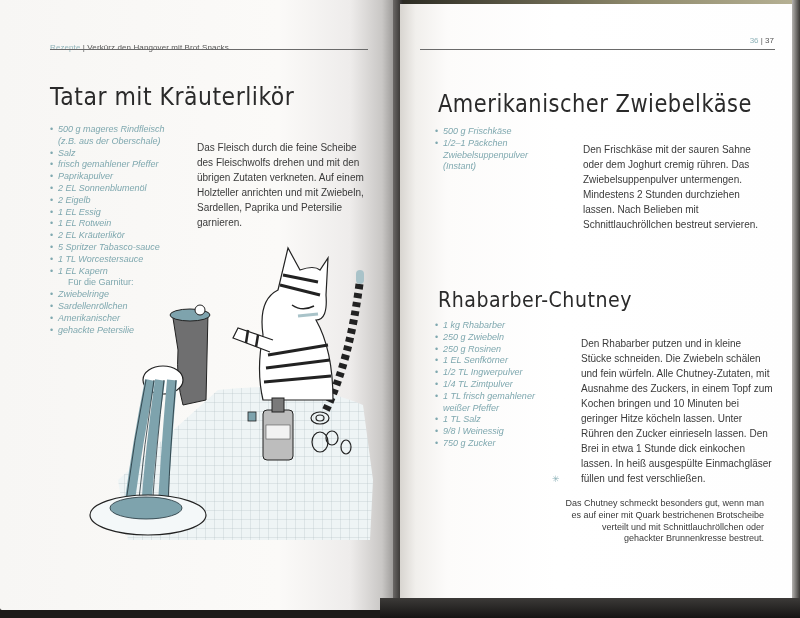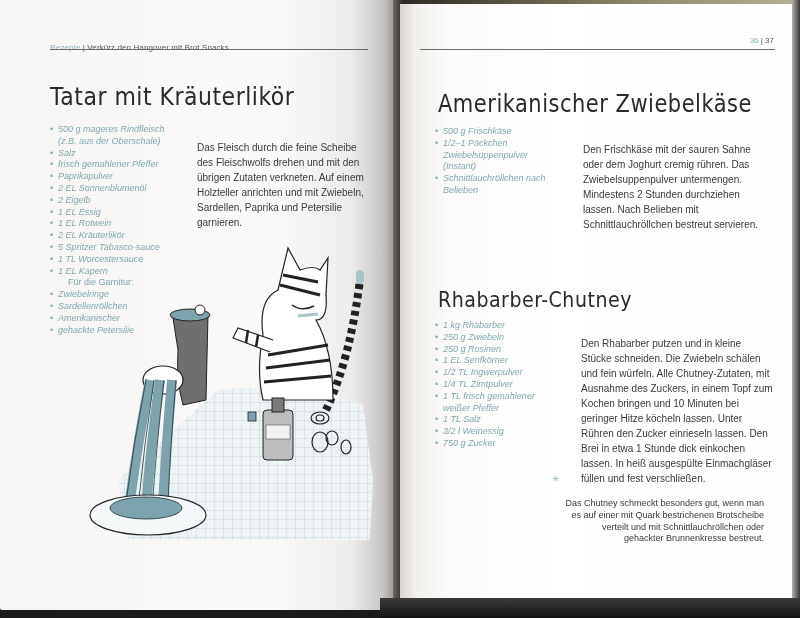--- a/index.html
+++ b/index.html
@@ -193,37 +193,36 @@
       <span class="left-num">36</span>
       <span>|</span>
       <span>37</span>
     </div>
 
     <div class="recipe-title" style="left:38px; top:86px; font-size:21px;">Amerikanischer Zwiebelkäse</div>
 
     <ul class="ingredients" id="r0-ingredients" style="left:35px; top:122px; width:125px;">
         <li class="bullet">500 g Frischkäse</li>
         <li class="bullet">1/2–1 Päckchen Zwiebelsuppenpulver (Instant)</li>
-        <li class="bullet">Schnittlauchröllchen nach Belieben</li>
       </ul>
 
     <p class="instructions" style="left:167px; top:122px; width:190px;">Den Frischkäse mit der sauren Sahne oder dem Joghurt cremig rühren. Das Zwiebelsuppenpulver untermengen. Mindestens 2 Stunden durchziehen lassen. Nach Belieben mit Schnittlauchröllchen bestreut servieren.</p>
 
     <div class="recipe-title" style="left:38px; top:282px; font-size:19px;">Rhabarber-Chutney</div>
 
     <ul class="ingredients" id="r1-ingredients" style="left:35px; top:316px; width:125px;">
         <li class="bullet">1 kg Rhabarber</li>
         <li class="bullet">250 g Zwiebeln</li>
         <li class="bullet">250 g Rosinen</li>
         <li class="bullet">1 EL Senfkörner</li>
         <li class="bullet">1/2 TL Ingwerpulver</li>
         <li class="bullet">1/4 TL Zimtpulver</li>
         <li class="bullet">1 TL frisch gemahlener weißer Pfeffer</li>
         <li class="bullet">1 TL Salz</li>
-        <li class="bullet">3/2 l Weinessig</li>
+        <li class="bullet">9/8 l Weinessig</li>
         <li class="bullet">750 g Zucker</li>
       </ul>
 
     <p class="instructions" style="left:165px; top:316px; width:192px;">Den Rhabarber putzen und in kleine Stücke schneiden. Die Zwiebeln schälen und fein würfeln. Alle Chutney-Zutaten, mit Ausnahme des Zuckers, in einem Topf zum Kochen bringen und 10 Minuten bei geringer Hitze köcheln lassen. Unter Rühren den Zucker einrieseln lassen. Den Brei in etwa 1 Stunde dick einkochen lassen. In heiß ausgespülte Einmachgläser füllen und fest verschließen.</p>
 
     <span class="tip-icon" style="left:152px; top:470px;">✳</span>
     <p class="tip" style="left:164px; top:494px; width:200px;text-align:right;">Das Chutney schmeckt besonders gut, wenn man es auf einer mit Quark bestrichenen Brotscheibe verteilt und mit Schnittlauchröllchen oder gehackter Brunnenkresse bestreut.</p>
   </div>
 
   <div class="right-edge"></div>

